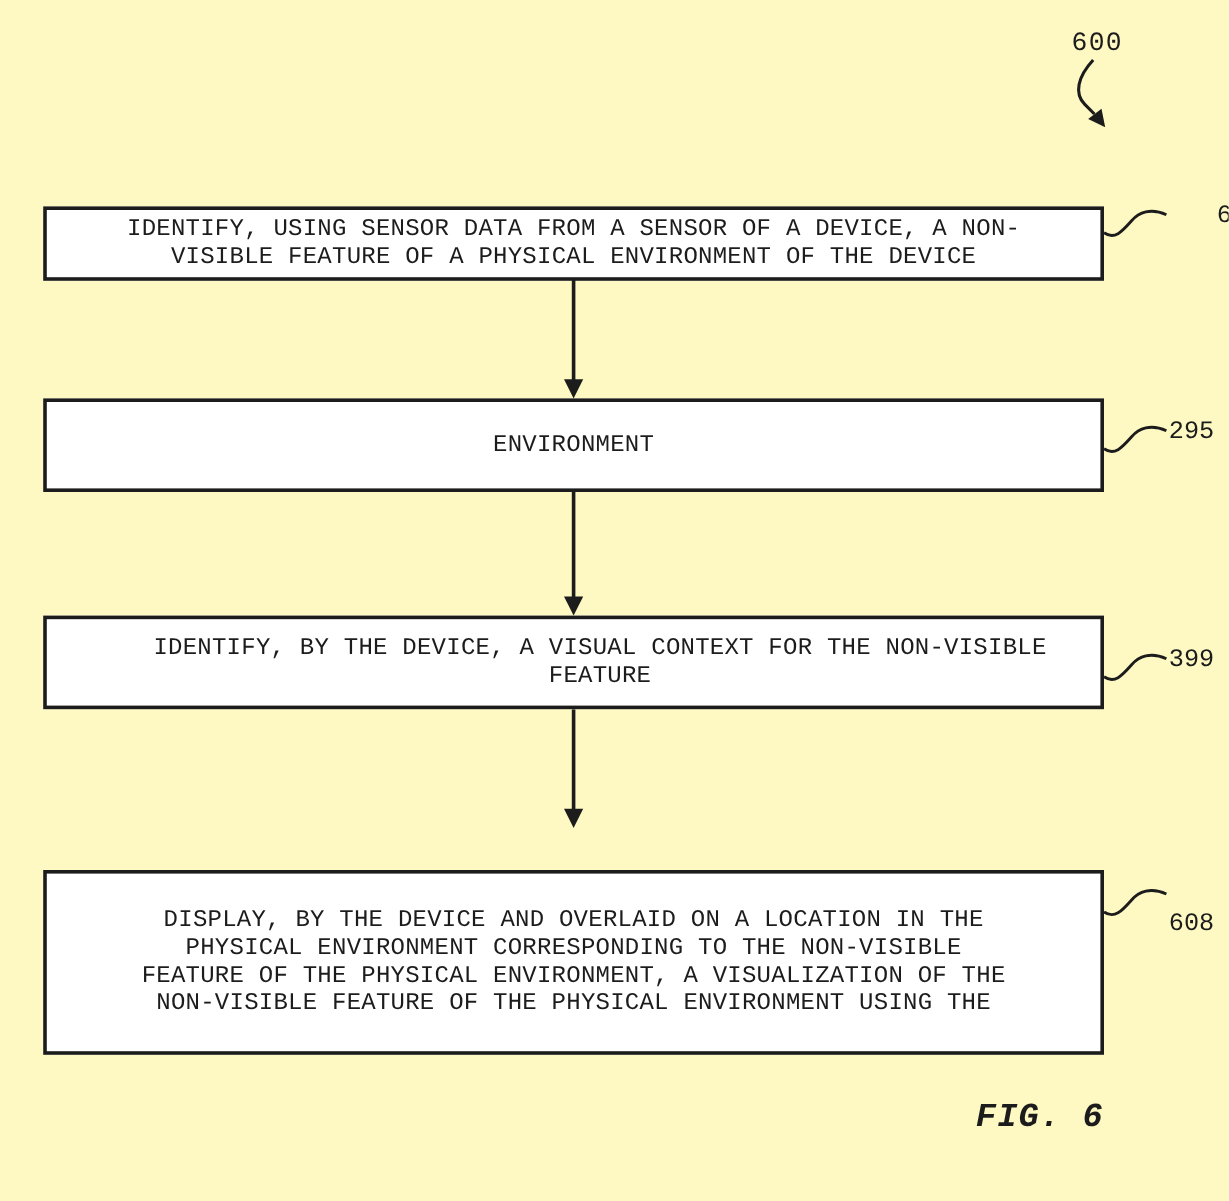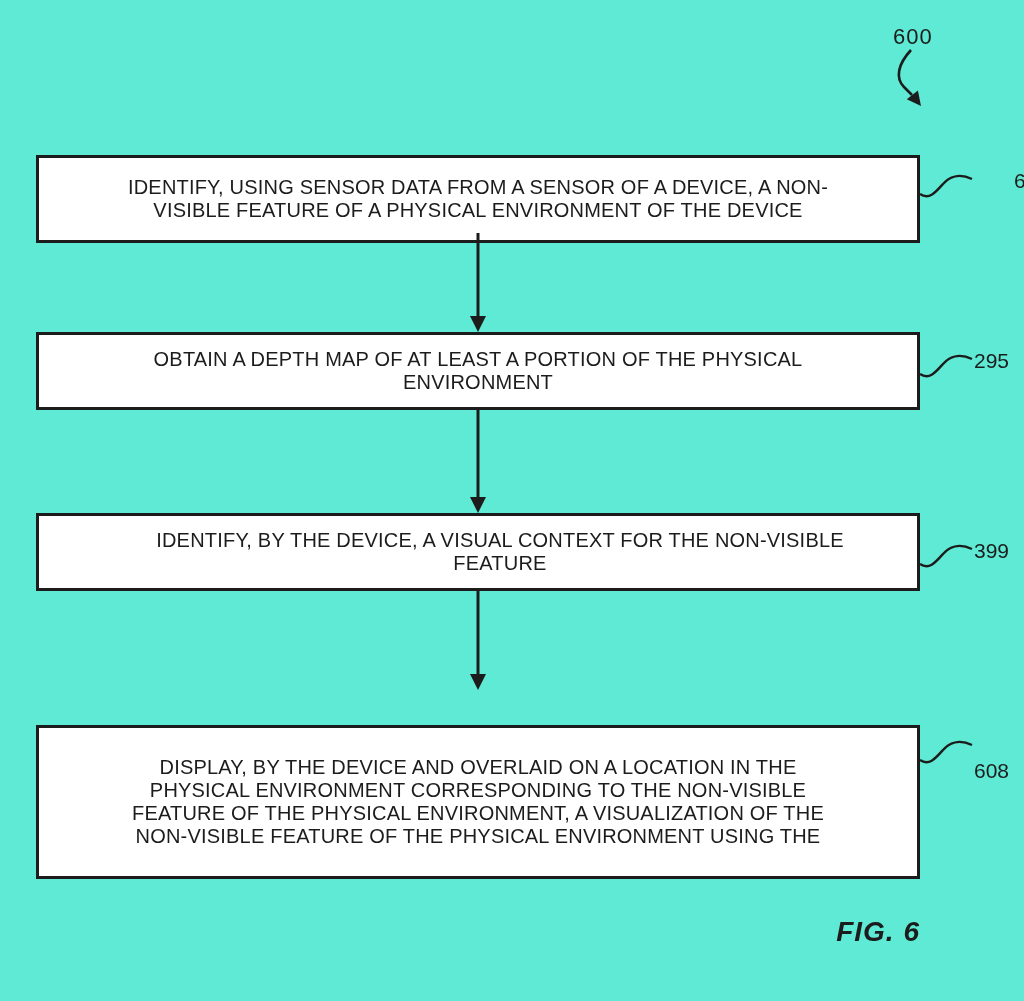--- a/index.html
+++ b/index.html
@@ -1,21 +1,21 @@
 <!DOCTYPE html>
 <html><head>
 <meta charset="utf-8">
 <style>
   html, body { margin: 0; padding: 0; background: #ffffff; }
   #page {
     position: relative;
     width: 1024px;
     height: 1001px;
-    background: #5eead4;
-    font-family: Liberation Sans, sans-serif;
+    background: #fef9c3;
+    font-family: Liberation Mono, monospace;
     color: #1c1c1c;
     overflow: hidden;
   }
   .flow-box {
     position: absolute;
     left: 36px;
     width: 884px;
     border: 3px solid #1c1c1c;
     box-sizing: border-box;
     display: flex;
@@ -52,21 +52,21 @@
     left: 36px;
     top: 916px;
     width: 884px;
     text-align: right;
     font-size: 28px;
     font-weight: 700;
     font-style: italic;
     letter-spacing: 1px;
   }
   
-  #box-602 { top: 155px; height: 88px; }
+  #box-602 { top: 172px; height: 62px; }
   #box-604 { top: 332px; height: 78px; }
   #box-606 { top: 513px; height: 78px; padding-left: 44px; }
   #box-608 { top: 725px; height: 154px; }
 </style>
 </head>
 <body>
 
 <div id="page">
 
   <div id="fig-ref">600</div>
@@ -74,21 +74,20 @@
     <path d="M 21 2 C 8 16, 5 30, 14 39 C 17 42, 20 45, 22 47" fill="none" stroke="#1c1c1c" stroke-width="2.6"></path>
     <polygon points="31,58 16.8,51.2 27.9,42.6" fill="#1c1c1c"></polygon>
   </svg>
 
   <div class="flow-box" id="box-602">
     <div class="box-line">IDENTIFY, USING SENSOR DATA FROM A SENSOR OF A DEVICE, A NON-</div>
     <div class="box-line">VISIBLE FEATURE OF A PHYSICAL ENVIRONMENT OF THE DEVICE</div>
   </div>
 
   <div class="flow-box" id="box-604">
-    <div class="box-line">OBTAIN A DEPTH MAP OF AT LEAST A PORTION OF THE PHYSICAL</div>
     <div class="box-line">ENVIRONMENT</div>
   </div>
 
   <div class="flow-box" id="box-606">
     <div class="box-line">IDENTIFY, BY THE DEVICE, A VISUAL CONTEXT FOR THE NON-VISIBLE</div>
     <div class="box-line">FEATURE</div>
   </div>
 
   <div class="flow-box" id="box-608">
     <div class="box-line">DISPLAY, BY THE DEVICE AND OVERLAID ON A LOCATION IN THE</div>

